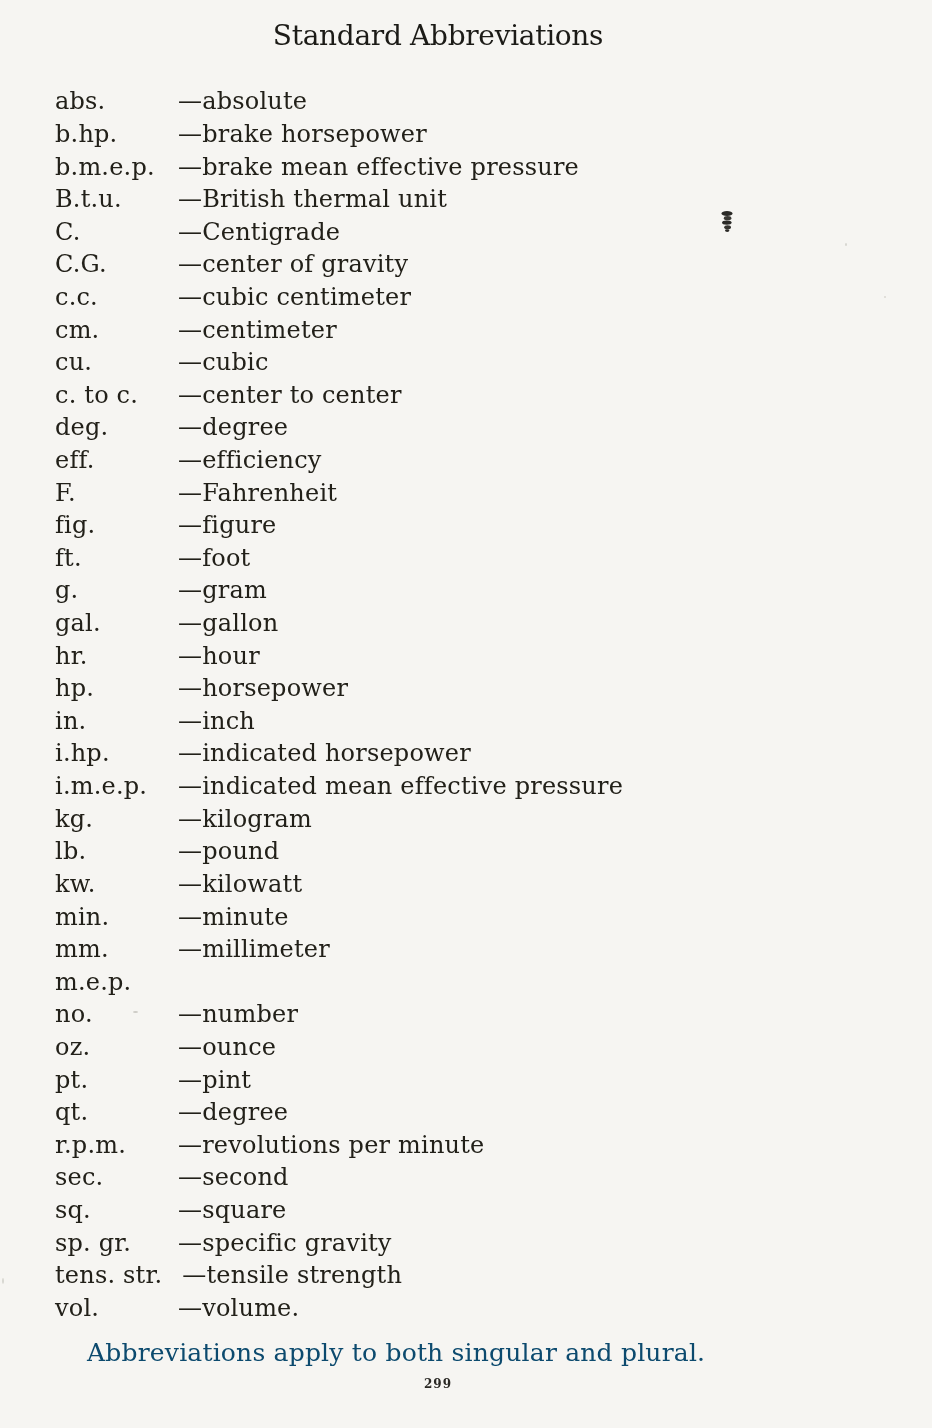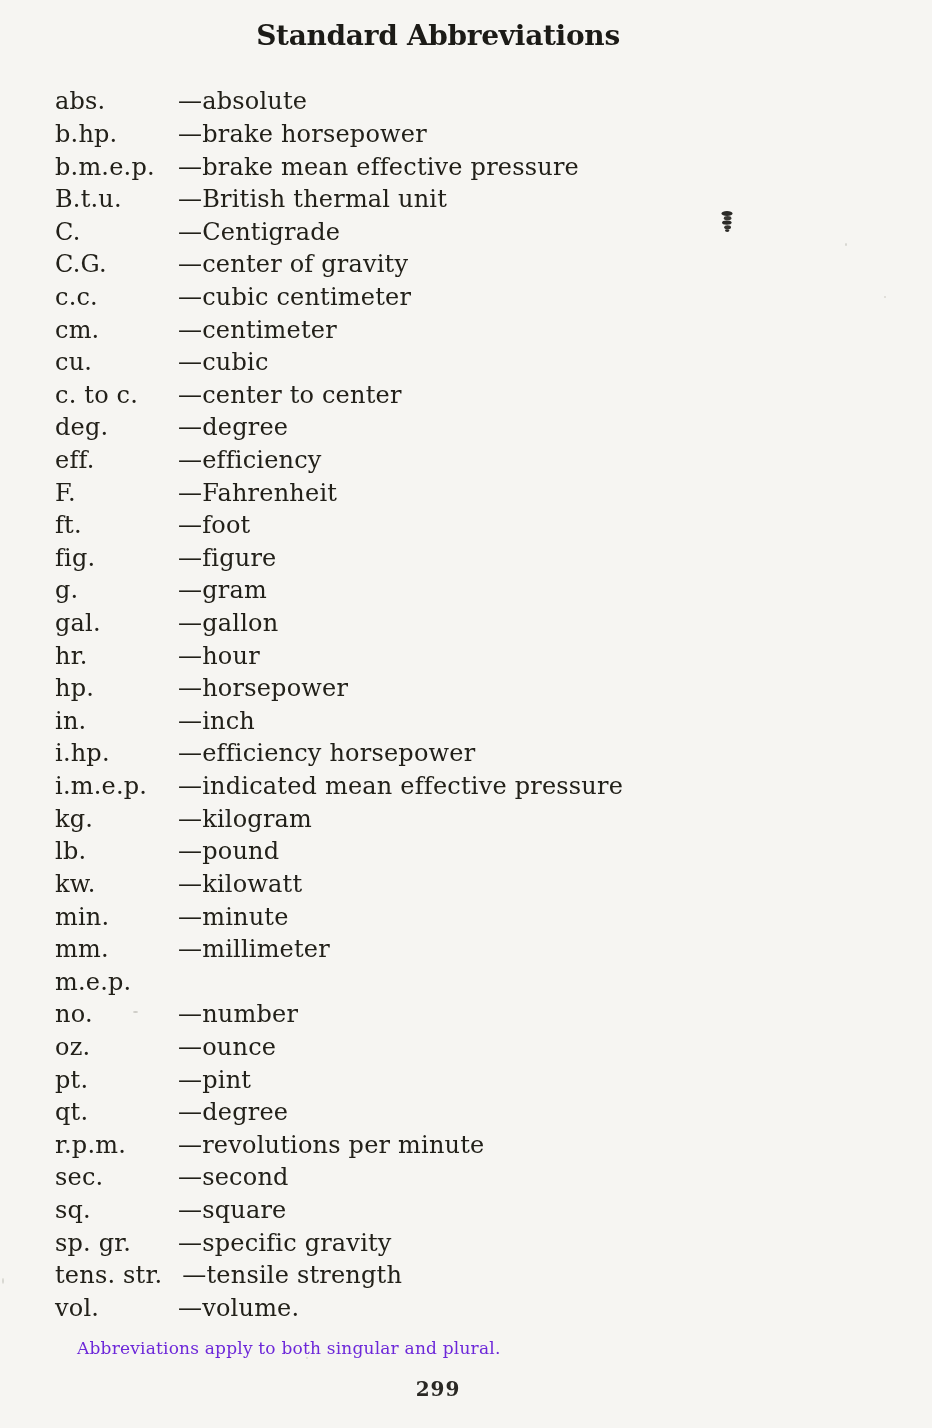--- a/index.html
+++ b/index.html
@@ -19,21 +19,21 @@
     position: absolute;
     inset: 0;
   }
   .title {
     position: absolute;
     top: 19px;
     left: 0;
     width: 876px;
     text-align: center;
     font-size: 28px;
-    font-weight: bold;
+    font-weight: normal;
     letter-spacing: -0.3px;
     color: #1c1b17;
   }
   .abbrev-list {
     position: absolute;
     top: 85px;
     left: 55px;
     width: 700px;
   }
   .row {
@@ -48,32 +48,32 @@
     flex: none;
     min-width: 103px;
   }
   .def {
     flex: none;
     margin-left: 20px;
   }
   .footnote {
     position: absolute;
     top: 1338px;
-    left: 77px;
-    font-size: 17px;
+    left: 87px;
+    font-size: 25px;
     letter-spacing: 0.2px;
-    color: #6d28d9;
+    color: #0c4a6e;
   }
   .page-number {
     position: absolute;
     top: 1377px;
     left: 0;
     width: 876px;
     text-align: center;
-    font-size: 20px;
+    font-size: 12px;
     font-weight: bold;
     letter-spacing: 1px;
     color: #2a2824;
   }
   .ink-blot {
     position: absolute;
     left: 718px;
     top: 210px;
     width: 18px;
     height: 23px;
@@ -168,30 +168,30 @@
         <span class="abbr">eff.</span>
         <span class="def">—efficiency</span>
       </div>
 
       <div class="row">
         <span class="abbr">F.</span>
         <span class="def">—Fahrenheit</span>
       </div>
 
       <div class="row">
+        <span class="abbr">fig.</span>
+        <span class="def">—figure</span>
+      </div>
+
+      <div class="row">
         <span class="abbr">ft.</span>
         <span class="def">—foot</span>
       </div>
 
       <div class="row">
-        <span class="abbr">fig.</span>
-        <span class="def">—figure</span>
-      </div>
-
-      <div class="row">
         <span class="abbr">g.</span>
         <span class="def">—gram</span>
       </div>
 
       <div class="row">
         <span class="abbr">gal.</span>
         <span class="def">—gallon</span>
       </div>
 
       <div class="row">
@@ -204,21 +204,21 @@
         <span class="def">—horsepower</span>
       </div>
 
       <div class="row">
         <span class="abbr">in.</span>
         <span class="def">—inch</span>
       </div>
 
       <div class="row">
         <span class="abbr">i.hp.</span>
-        <span class="def">—efficiency horsepower</span>
+        <span class="def">—indicated horsepower</span>
       </div>
 
       <div class="row">
         <span class="abbr">i.m.e.p.</span>
         <span class="def">—indicated mean effective pressure</span>
       </div>
 
       <div class="row">
         <span class="abbr">kg.</span>
         <span class="def">—kilogram</span>

